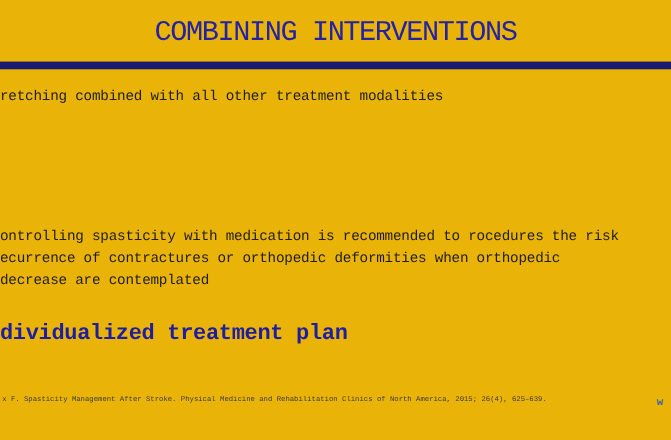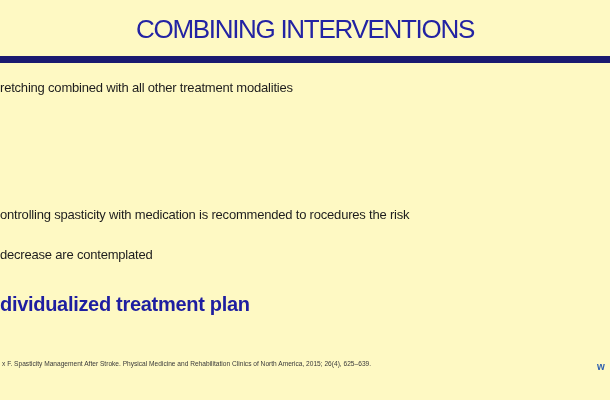--- a/index.html
+++ b/index.html
@@ -4,23 +4,23 @@
 <style>
   html, body {
     margin: 0;
     padding: 0;
     background: #ffffff;
   }
   .frame {
     position: relative;
     width: 610px;
     height: 400px;
-    background: #fef9c3;
+    background: #eab308;
     overflow: hidden;
-    font-family: Liberation Sans, sans-serif;
+    font-family: Liberation Mono, monospace;
   }
   .slide-title {
     position: absolute;
     top: 14px;
     left: 0;
     width: 100%;
     margin: 0;
     text-align: center;
     font-size: 26px;
     font-weight: normal;
@@ -87,20 +87,21 @@
 <div class="frame">
 
   <h1 class="slide-title">COMBINING INTERVENTIONS</h1>
 
   <div class="title-divider"></div>
 
   <div class="body-line" style="top:78px">retching combined with all other treatment modalities</div>
 
 
   <div class="body-line" style="top:205px">ontrolling spasticity with medication is recommended to rocedures the risk</div>
+  <div class="body-line" style="top:225px">ecurrence of contractures or orthopedic deformities when orthopedic</div>
   <div class="body-line" style="top:245px">decrease are contemplated</div>
 
   <div class="highlight-heading">dividualized treatment plan</div>
 
 
   <div class="citation">x F. Spasticity Management After Stroke. Physical Medicine and Rehabilitation Clinics of North America, 2015; 26(4), 625–639.</div>
 
   <div class="watermark">w</div>
 
 </div>

